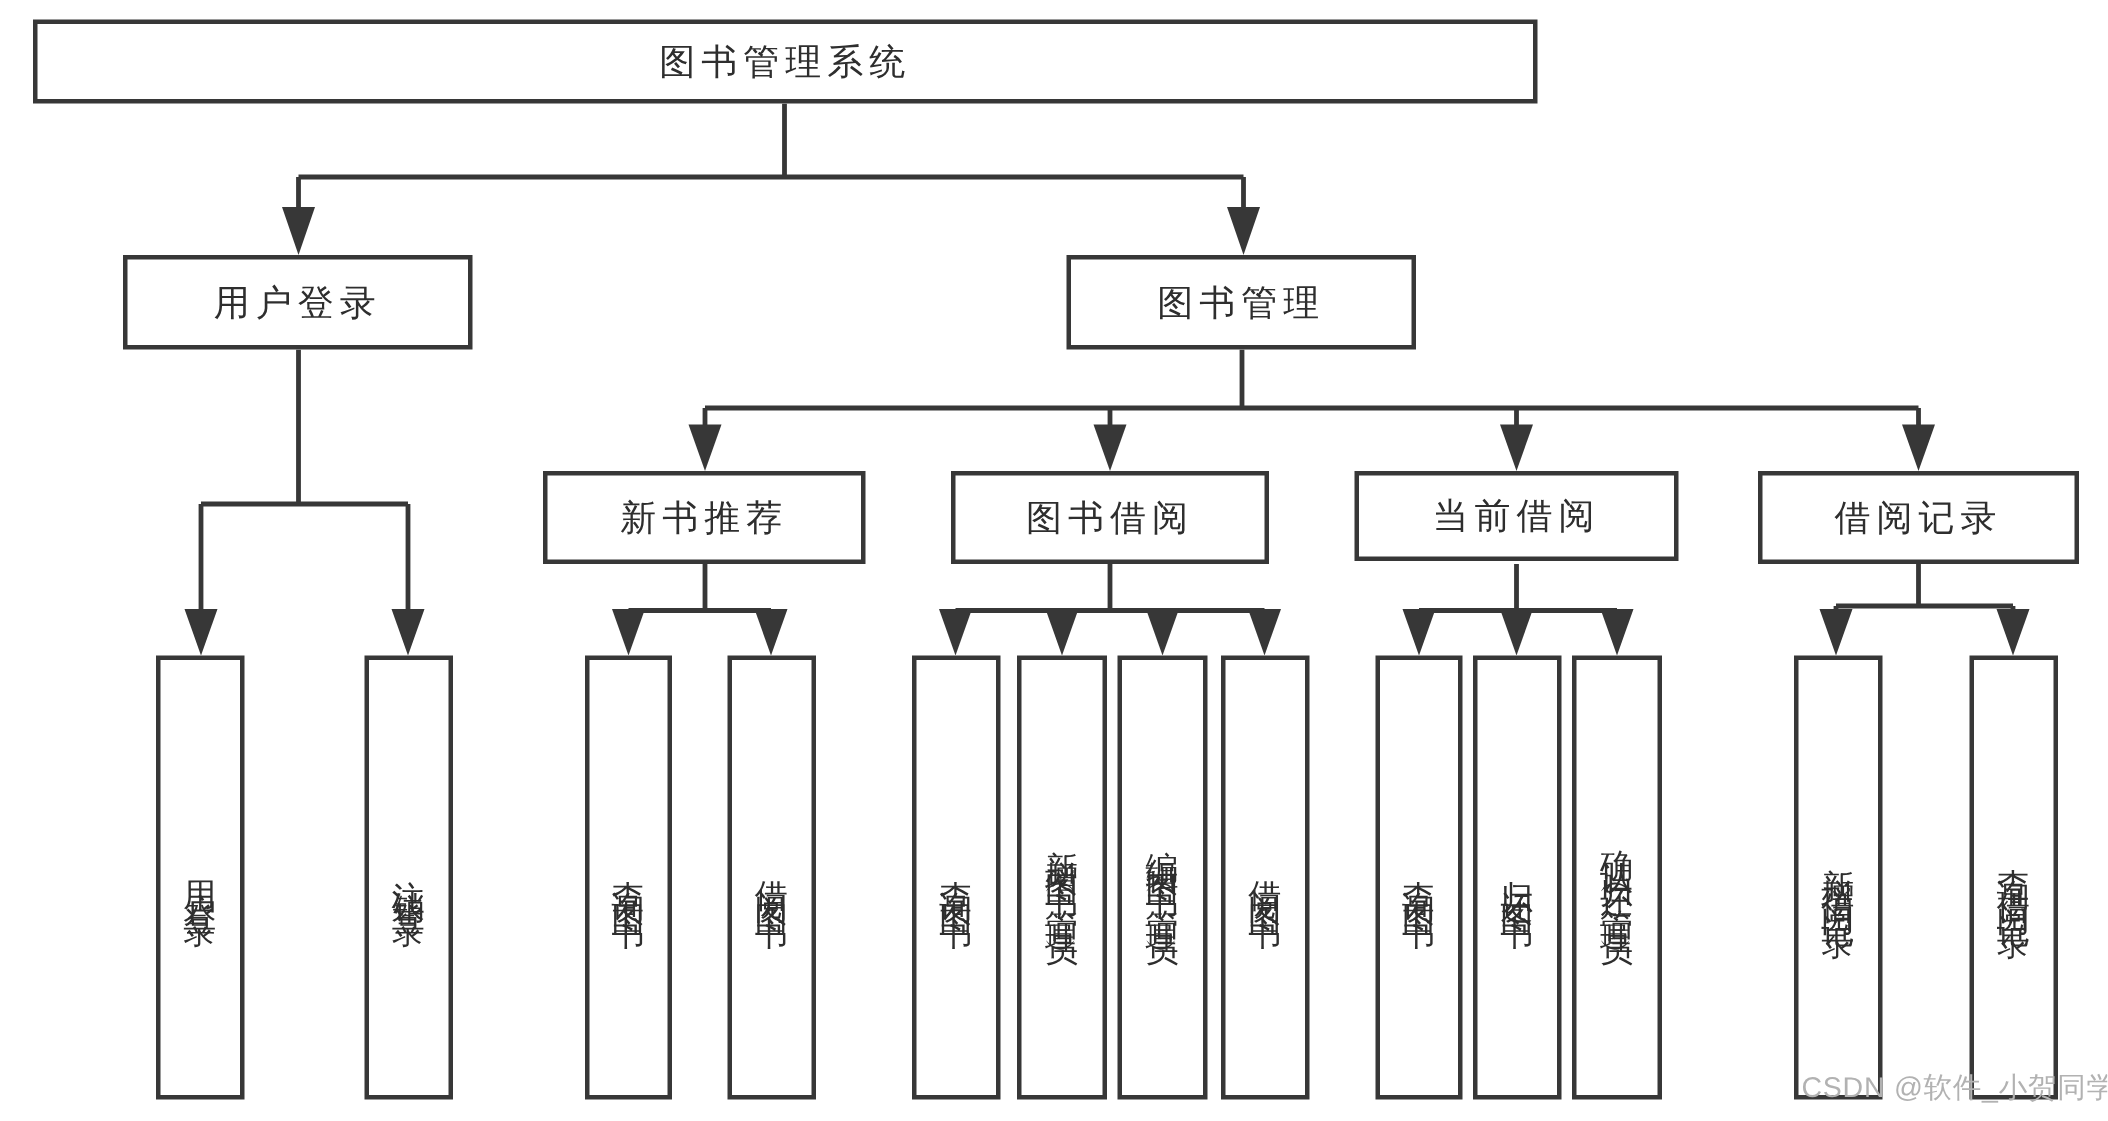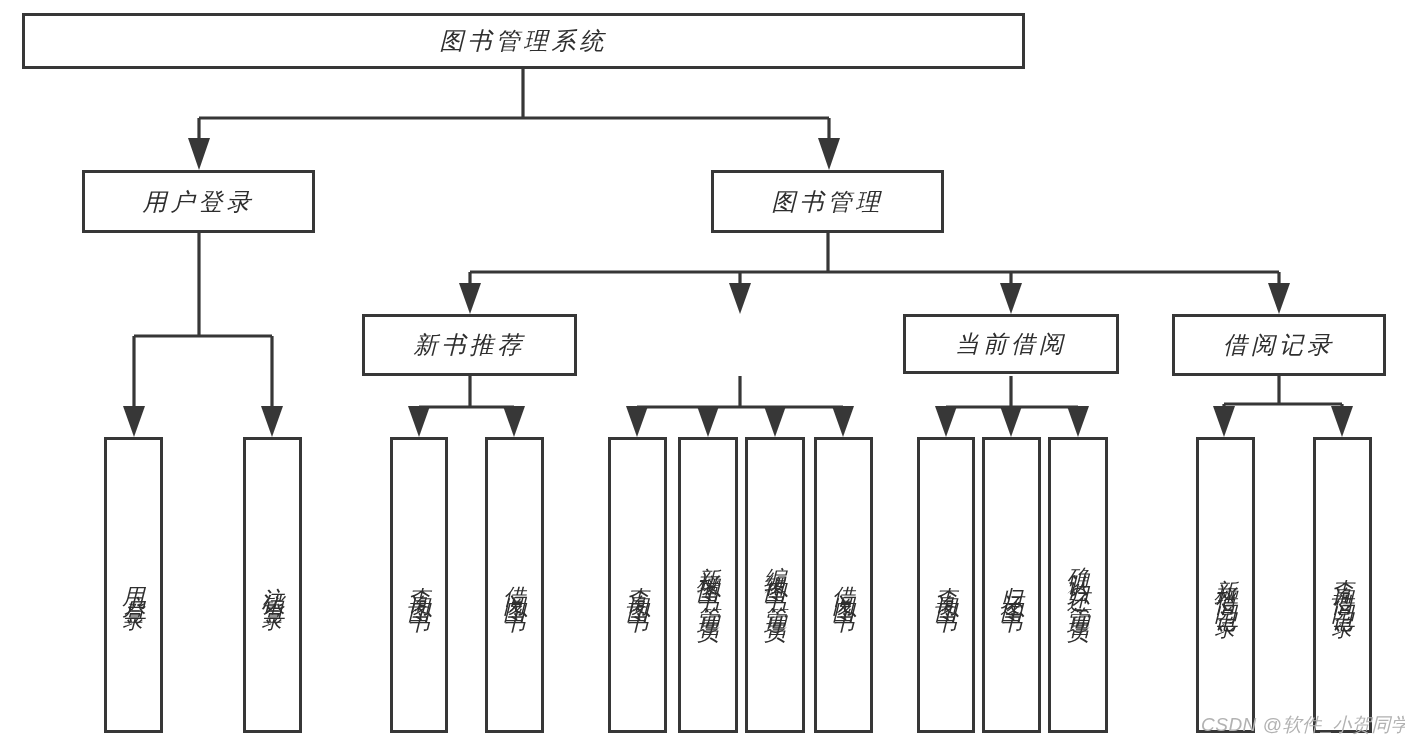--- a/index.html
+++ b/index.html
@@ -8,21 +8,20 @@
     --bg:#ffffff;
     --watermark:#b2b2b2;
   }
   html,body{margin:0;padding:0;background:#fff;}
   .canvas{
     position:relative;
     width:1405px;height:747px;
     background:var(--bg);
     overflow:hidden;
     font-family:"Liberation Sans","DejaVu Sans",sans-serif;
-    font-style:italic;
   }
   .connectors{position:absolute;left:0;top:0;width:1405px;height:747px;}
   .connectors path{stroke:var(--line);stroke-width:3.2;fill:none;}
   .connectors polygon{fill:var(--line);stroke:none;}
   .hbox{
     position:absolute;
     box-sizing:border-box;
     background:#fff;
     border:3px solid var(--line);
     display:flex;align-items:center;justify-content:center;
@@ -96,20 +95,21 @@
     <polygon points="1213,406 1235,406 1224,437"></polygon>
     <polygon points="1331,406 1353,406 1342,437"></polygon>
   </svg>
 
   <div class="hbox" style="left:22px;top:13px;width:1003px;height:56px">图书管理系统</div>
 
   <div class="hbox" style="left:82px;top:170px;width:233px;height:63px">用户登录</div>
   <div class="hbox" style="left:362px;top:314px;width:215px;height:62px">新书推荐</div>
 
   <div class="hbox" style="left:711px;top:170px;width:233px;height:63px">图书管理</div>
+  <div class="hbox" style="left:634px;top:314px;width:212px;height:62px">图书借阅</div>
   <div class="hbox" style="left:903px;top:314px;width:216px;height:60px">当前借阅</div>
   <div class="hbox" style="left:1172px;top:314px;width:214px;height:62px">借阅记录</div>
 
   <div class="vbox" style="left:104px;top:437px;width:59px;height:296px">
     <span class="vtext">用户登录</span>
   </div>
   <div class="vbox" style="left:243px;top:437px;width:59px;height:296px">
     <span class="vtext">注销登录</span>
   </div>
 

